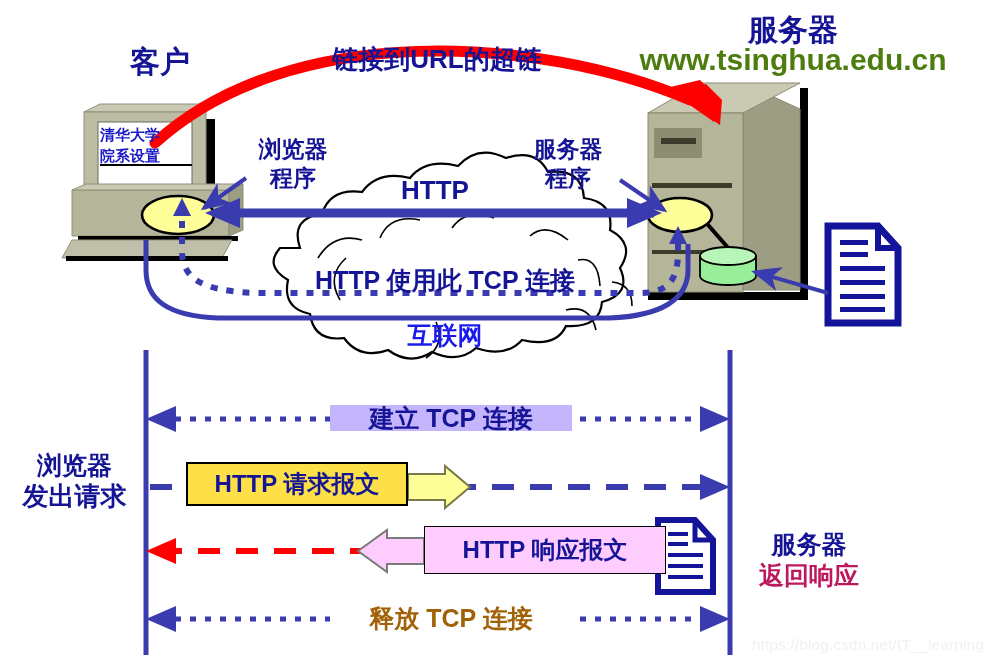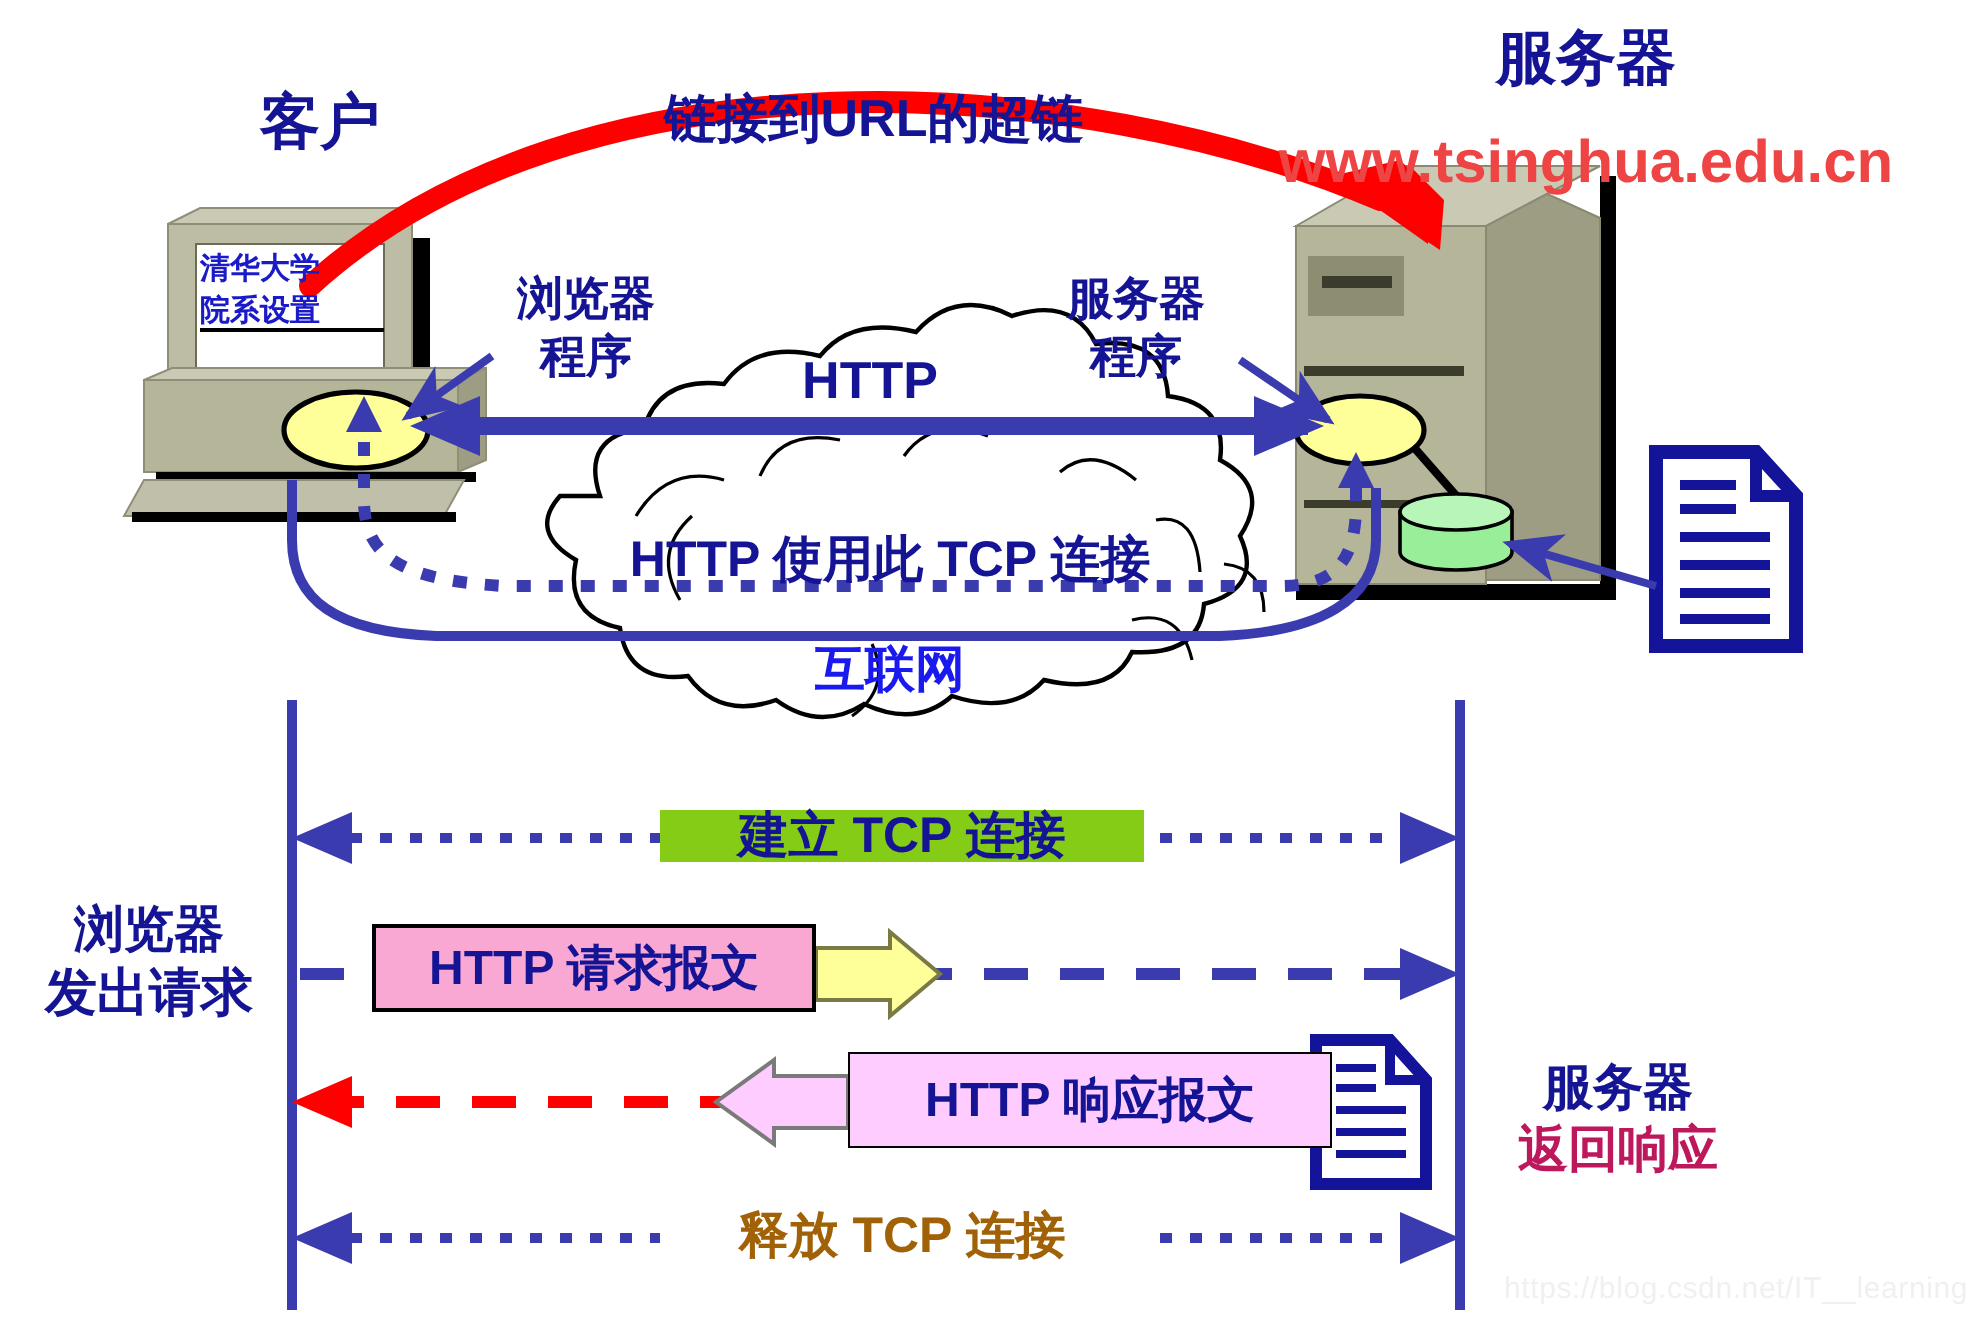--- a/index.html
+++ b/index.html
@@ -52,21 +52,21 @@
     box-sizing:border-box;
     display:flex;
     align-items:center;
     justify-content:center;
     font-weight:bold;
     font-size:24px;
     color:#141495;
     white-space:nowrap;
   }
   .msgbox.req{
-    background:#f9a8d4;
+    background:#fde047;
     border:2px solid #000000;
   }
   .msgbox.resp{
     background:#ffccff;
     border:1px solid #000000;
   }
 </style>
 </head>
 <body>
 
@@ -218,21 +218,21 @@
       <rect x="668" y="553" width="35" height="4" fill="#14149b"></rect>
       <rect x="668" y="564" width="35" height="4" fill="#14149b"></rect>
       <rect x="668" y="575" width="35" height="4" fill="#14149b"></rect>
     </g>
   </svg>
 
   <div class="lbl huge navy" style="left:105px;top:46px;width:110px;">客户</div>
 
   <div class="lbl huge navy" style="left:718px;top:14px;width:150px;">服务器</div>
 
-  <div class="lbl" style="left:604px;top:44px;width:378px;font-size:30px;color:#ef4444;margin-top:22px;">www.tsinghua.edu.cn</div>
+  <div class="lbl" style="left:604px;top:44px;width:378px;font-size:30px;color:#4d7c0f;">www.tsinghua.edu.cn</div>
 
   <div class="lbl big navy" style="left:302px;top:46px;width:270px;">链接到URL的超链</div>
 
   <div class="lbl med navy" style="left:248px;top:137px;width:90px;">浏览器</div>
   <div class="lbl med navy" style="left:248px;top:166px;width:90px;">程序</div>
 
   <div class="lbl med navy" style="left:523px;top:137px;width:90px;">服务器</div>
   <div class="lbl med navy" style="left:523px;top:166px;width:90px;">程序</div>
 
   <div class="lbl" style="left:380px;top:177px;width:110px;font-size:26px;color:#141495;">HTTP</div>
@@ -243,21 +243,21 @@
 
   <div class="screen-text" style="left:100px;top:126px;width:92px;">清华大学</div>
   <div class="screen-text" style="left:100px;top:147px;width:92px;border-bottom:2px solid #000;">院系设置</div>
 
   <div class="lbl" style="left:12px;top:452px;width:125px;font-size:25px;color:#141495;">浏览器</div>
   <div class="lbl" style="left:12px;top:483px;width:125px;font-size:26px;color:#141495;">发出请求</div>
 
   <div class="lbl" style="left:744px;top:531px;width:130px;font-size:25px;color:#141495;">服务器</div>
   <div class="lbl" style="left:744px;top:562px;width:130px;font-size:25px;color:#be185d;">返回响应</div>
 
-  <div class="lbl" style="left:330px;top:405px;width:230px;font-size:25px;color:#141495;background:#84cc16;padding:0 6px;">建立 TCP 连接</div>
+  <div class="lbl" style="left:330px;top:405px;width:230px;font-size:25px;color:#141495;background:#c4b5fd;padding:0 6px;">建立 TCP 连接</div>
 
   <div class="lbl" style="left:330px;top:605px;width:230px;font-size:25px;color:#a16207;background:#fff;padding:0 6px;">释放 TCP 连接</div>
 
   <div class="msgbox req" style="left:186px;top:462px;width:222px;height:44px;">HTTP 请求报文</div>
 
   <div class="msgbox resp" style="left:424px;top:526px;width:242px;height:48px;">HTTP 响应报文</div>
 
   <div class="watermark" style="left:752px;top:636px;">https://blog.csdn.net/IT__learning</div>
 
 </div>

